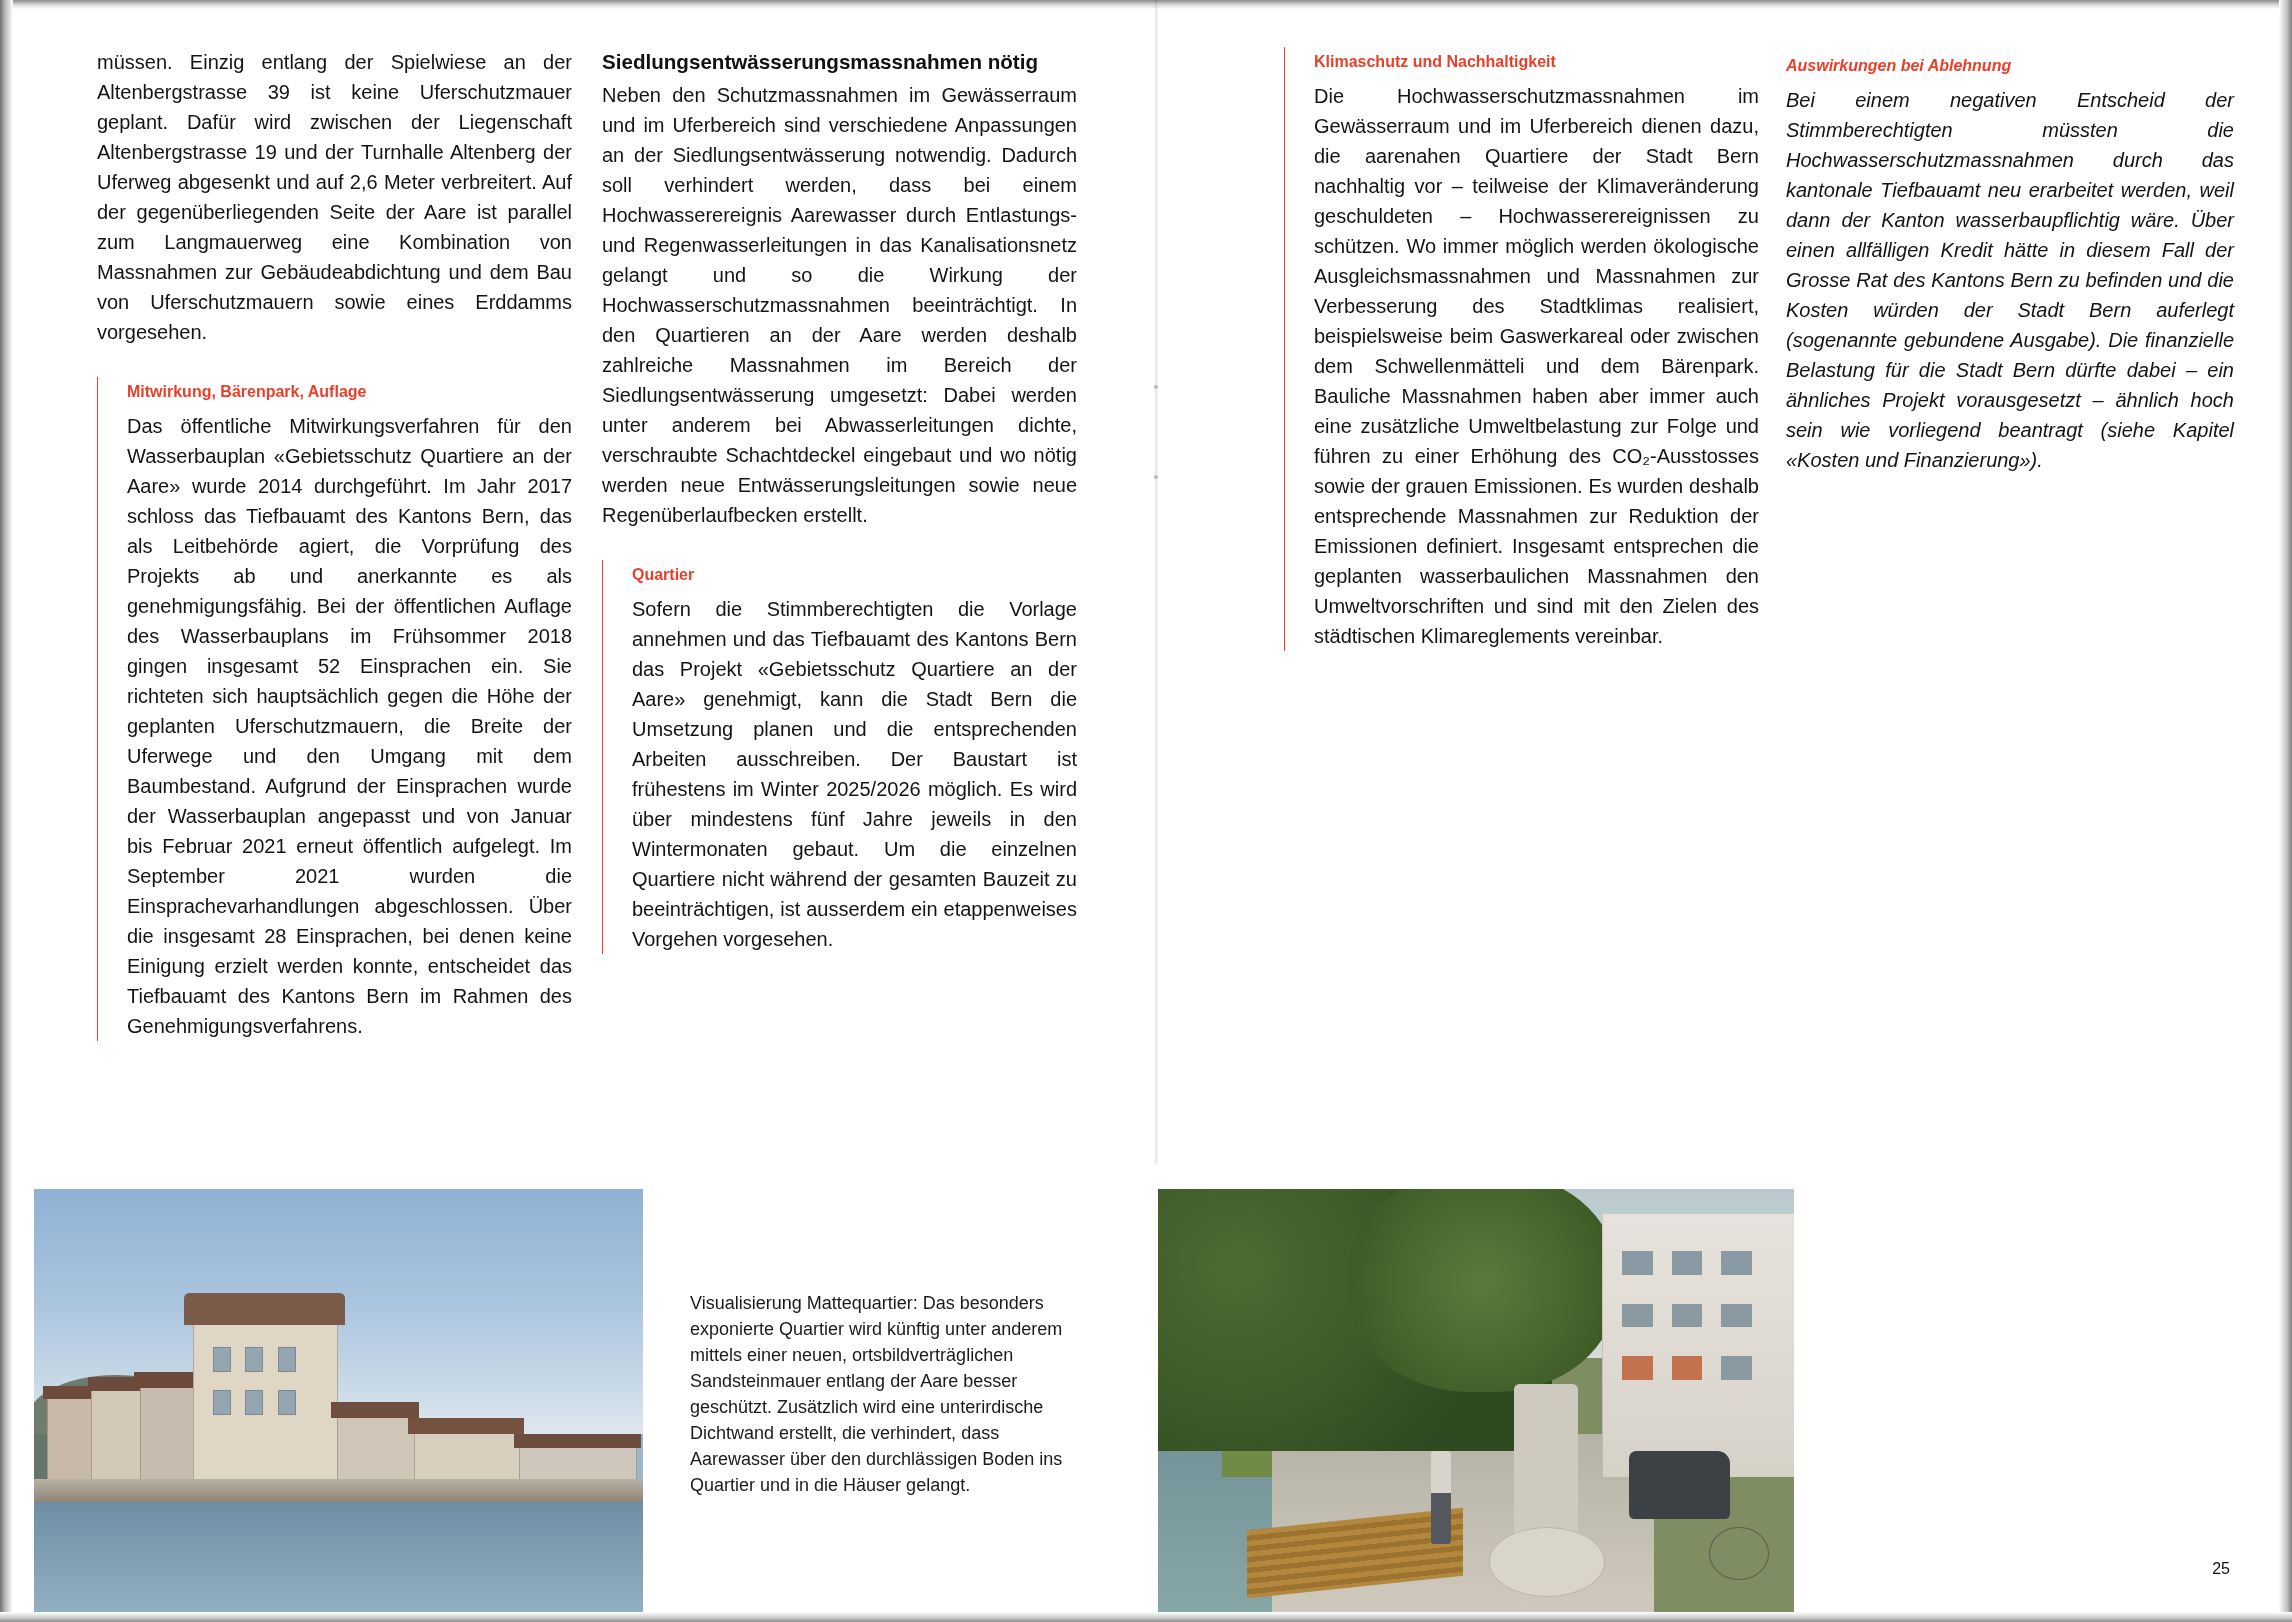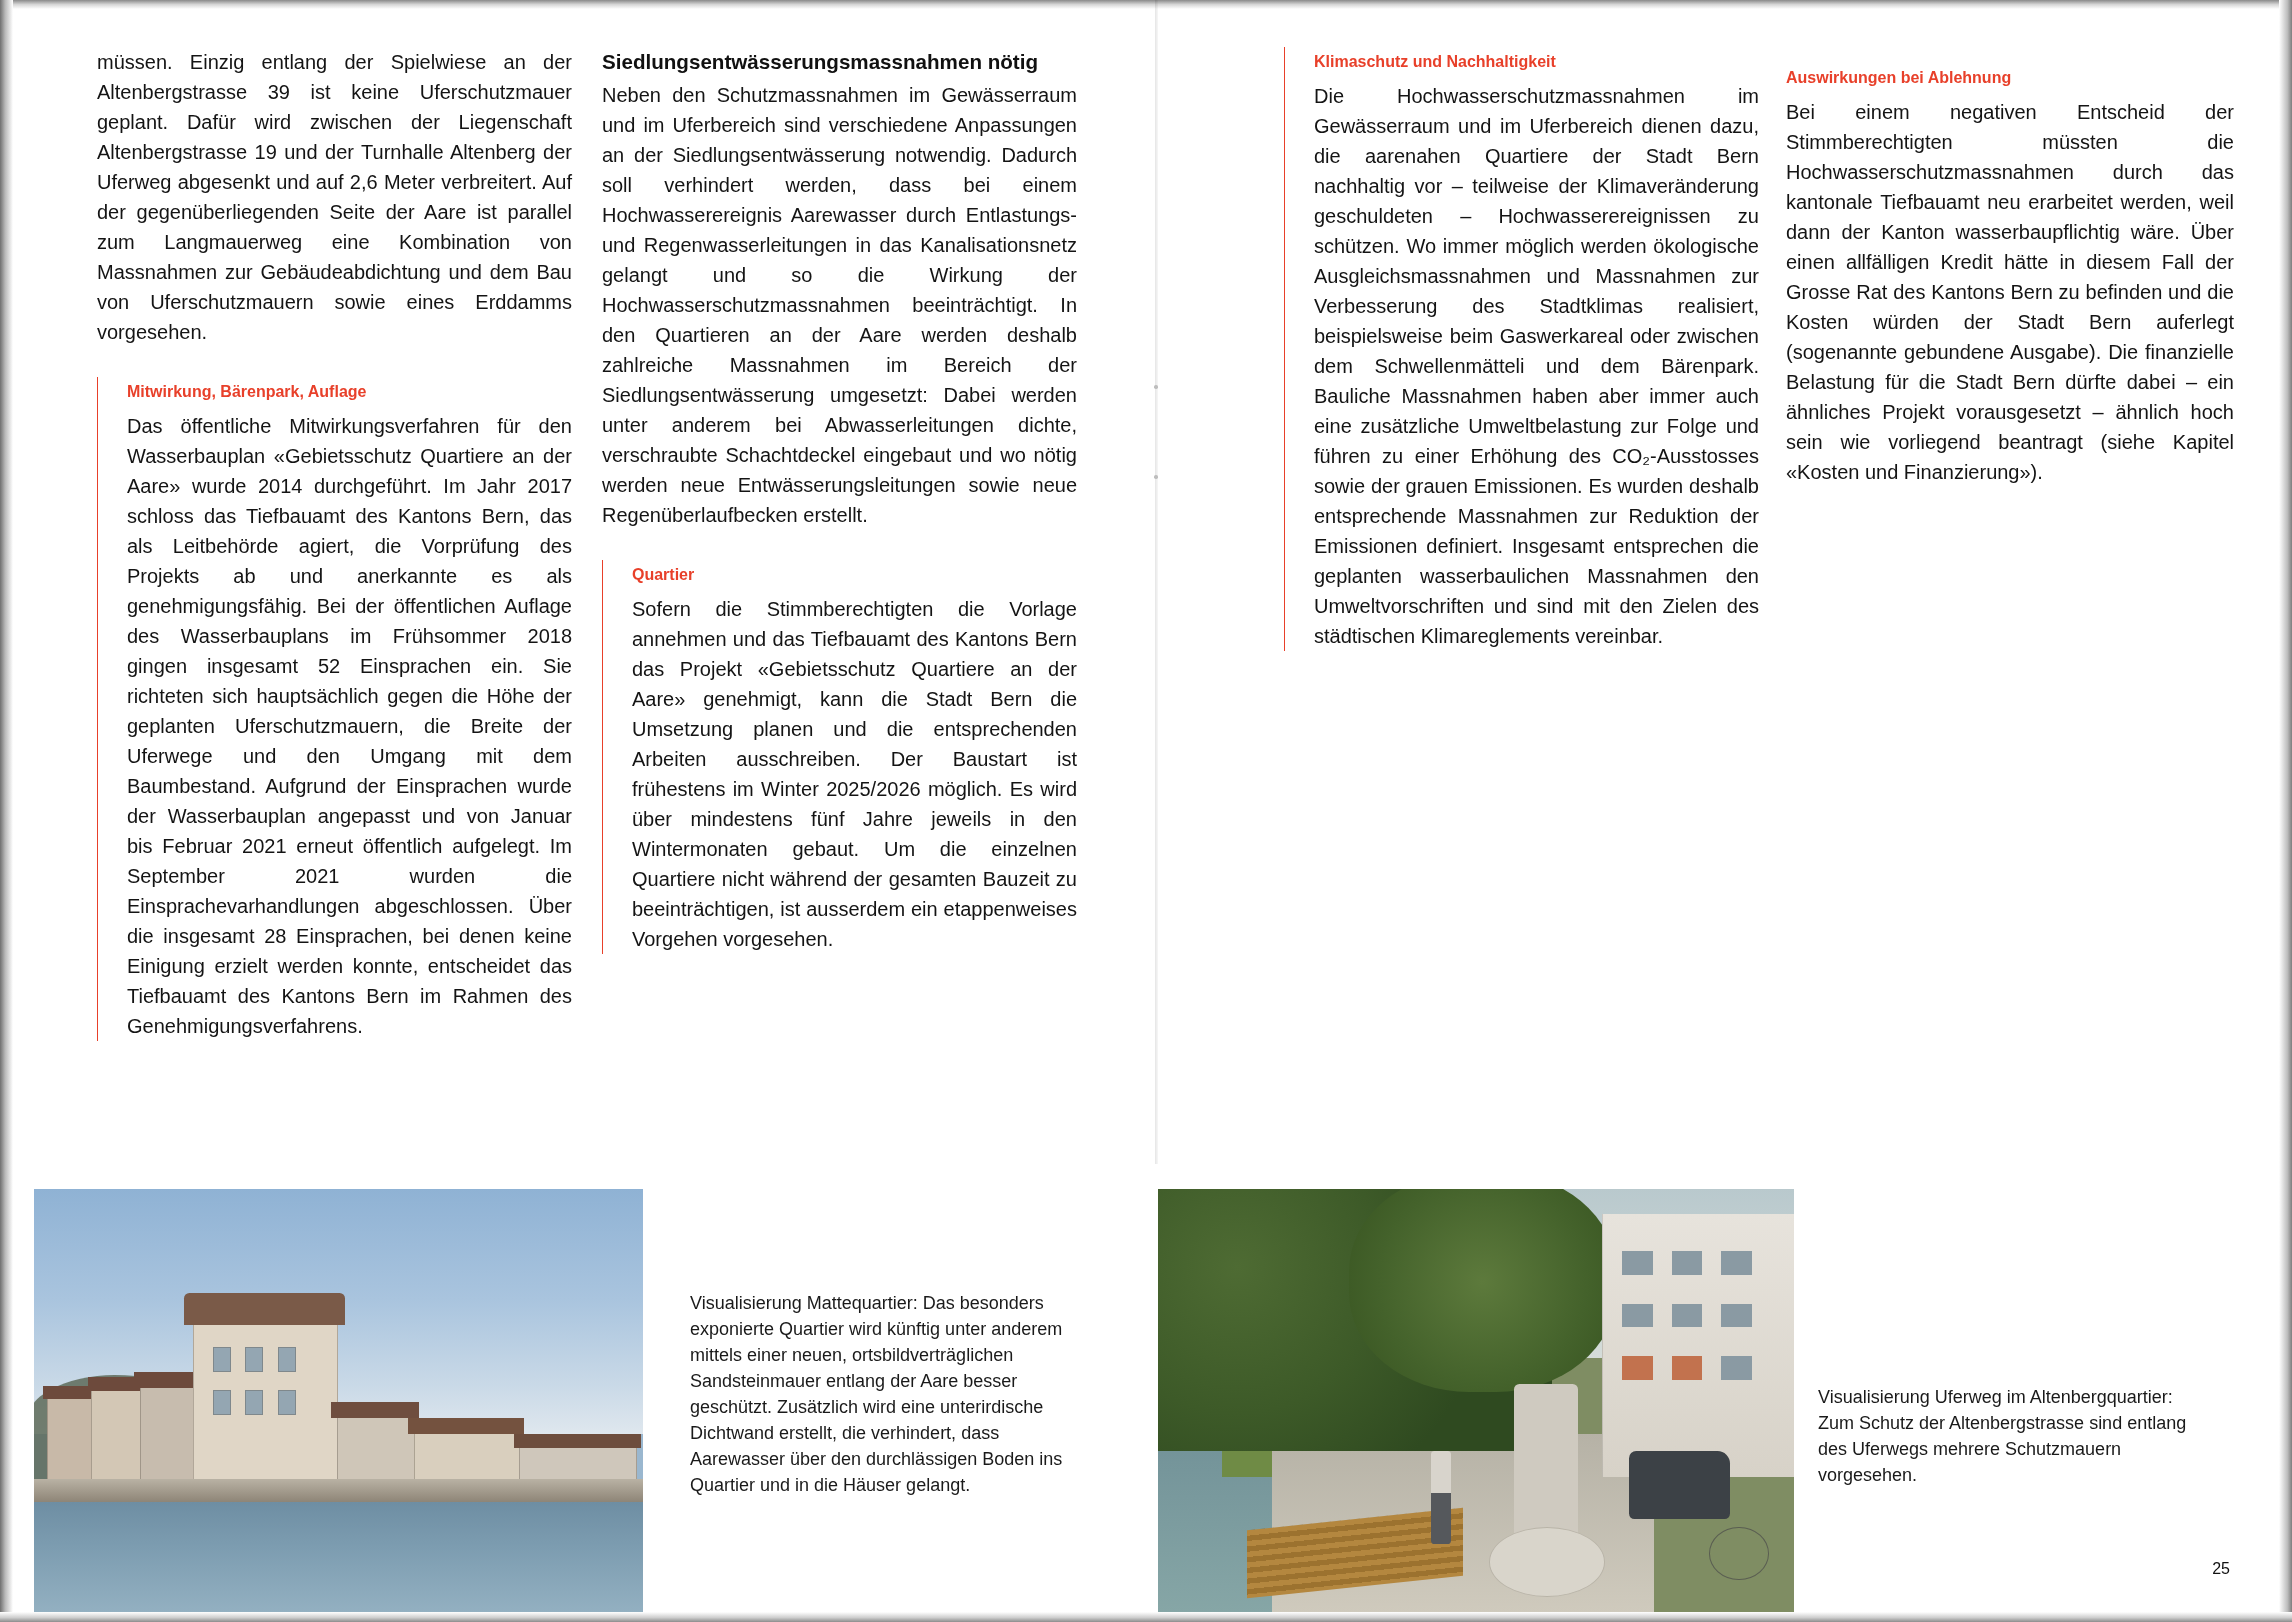--- a/index.html
+++ b/index.html
@@ -73,21 +73,22 @@
 
   .section {
     position: relative;
     padding-left: 29px;
     margin-top: 30px;
     border-left: 1.8px solid #e8402a;
   }
   .section.noline {
     border-left: none;
     padding-left: 0;
-    margin-top: 16px;
+    margin-top: 4px;
+    font-style: italic;
   }
   .section-head {
     color: #e8402a;
     font-weight: bold;
     font-size: 16px;
     line-height: 29.6px;
     margin-bottom: 4.5px;
     text-align: left;
   }
   .plain-head {
@@ -340,18 +341,17 @@
       <div class="u-window" style="left:62%; top:54%; width:16%; height:9%;"></div>
     </div>
     <div class="u-bench"></div>
     <div class="u-fountain"></div>
     <div class="u-fountain-basin"></div>
     <div class="u-person"></div>
     <div class="u-car"></div>
     <div class="u-bike"></div>
   </div>
 
-  <div class="fig-caption" style="left:1818px; top:1384px; width:394px;">Visualisierung Uferweg im Altenbergquartier: Zum Schutz der Altenbergstrasse sind entlang des Uferwegs mehrere Schutzmauern vorgesehen.</div>
 
   <div class="page-number">25</div>
 
 </div>
 
 
 </body></html>

